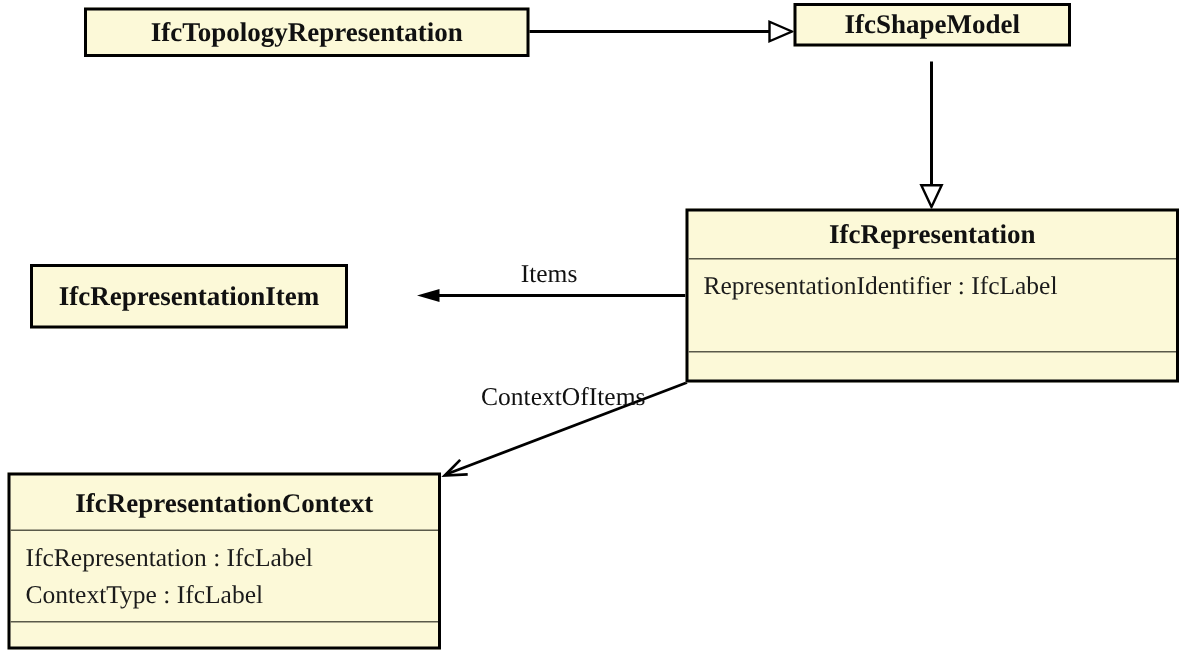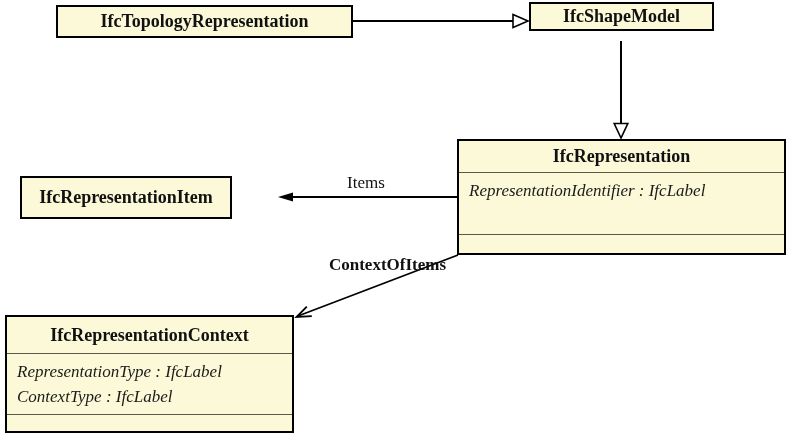--- a/index.html
+++ b/index.html
@@ -37,21 +37,20 @@
     align-items: center;
     justify-content: center;
     white-space: nowrap;
   }
   .single .node-title { height: 100%; }
   .node-attrs {
     border-top: 1px solid #5a5a4a;
     border-bottom: 1px solid #5a5a4a;
     padding: 5px 10px 0 10px;
     box-sizing: border-box;
-    font-style: italic;
   }
   .attr-line {
     font-size: 17px;
     line-height: 25px;
     color: #1b1b1b;
     white-space: nowrap;
   }
   .node-empty { flex: 1; }
 
   
@@ -66,21 +65,21 @@
   #node-repcontext .node-attrs { height: 62px; }
 
   .edge-label {
     position: absolute;
     font-size: 17px;
     color: #111111;
     text-align: center;
     white-space: nowrap;
   }
   #label-items           { left: 316px; top: 173px; width: 100px; }
-  #label-contextofitems  { left: 300px; top: 255px; width: 175px; font-weight: bold; }
+  #label-contextofitems  { left: 288px; top: 255px; width: 175px; }
 </style>
 </head>
 <body>
 
 <div class="canvas">
 
   <svg class="arrows" width="787" height="434" viewBox="0 0 787 434">
 
     <g>
       <line x1="300" y1="21" x2="514" y2="21" stroke="#000" stroke-width="2"></line>
@@ -119,21 +118,21 @@
     <div class="node-empty"></div>
   </div>
 
   <div class="node single" id="node-repitem">
     <div class="node-title">IfcRepresentationItem</div>
   </div>
 
   <div class="node multi" id="node-repcontext">
     <div class="node-title">IfcRepresentationContext</div>
     <div class="node-attrs">
-      <div class="attr-line">RepresentationType : IfcLabel</div>
+      <div class="attr-line">IfcRepresentation : IfcLabel</div>
       <div class="attr-line">ContextType : IfcLabel</div>
     </div>
     <div class="node-empty"></div>
   </div>
 
   <div class="edge-label" id="label-items">Items</div>
   <div class="edge-label" id="label-contextofitems">ContextOfItems</div>
 
 </div>
 

